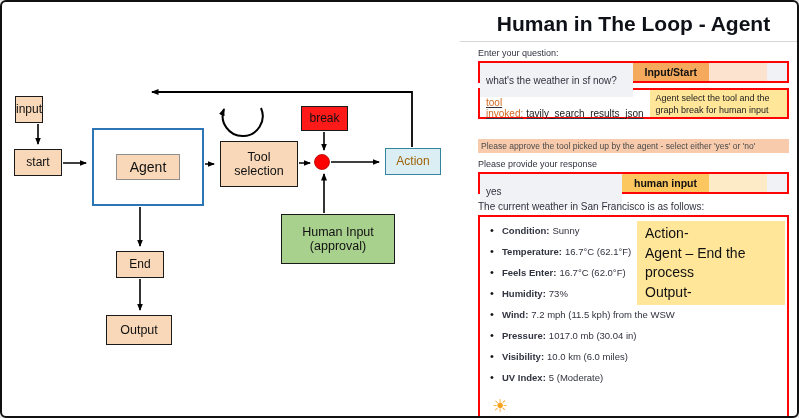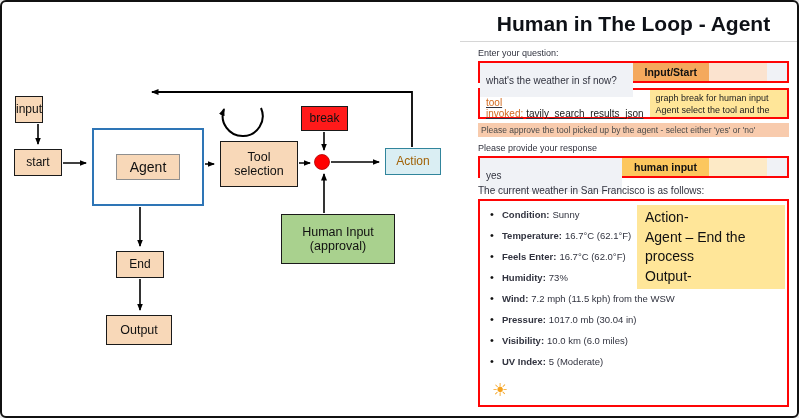--- a/index.html
+++ b/index.html
@@ -34,21 +34,21 @@
   .hl-orange{display:flex;align-items:center;font-weight:bold;font-size:10.5px;padding:0 12px;background:#f4a95d;color:#111;}
   .hl-gold{display:flex;align-items:center;font-weight:bold;font-size:10.5px;padding:0 12px;background:#fcc75e;color:#111;}
   .tail-orange{width:58px;background:#fbe3cf;}
   .tail-gold{width:58px;background:#fdeac6;}
   .end-gray{width:20px;background:#f0f2f6;}
   .tool-row{border:2px solid #fe0505;display:flex;background:#fff;margin-top:5px;height:31px;box-sizing:border-box;}
   .tool-left{flex:1;font-size:10px;padding:7px 6px 0;text-decoration:underline;}
   .tool-label{color:#d2691e;}
   .tool-value{color:#1a1a1a;margin-left:3px;}
   .tool-note{width:158px;background:#ffe699;font-size:9px;line-height:1.35;padding:2px 6px;color:#222;box-sizing:border-box;}
-  .approve{background:#f8cbad;color:#4a4a4a;font-size:8.5px;padding:2px 3px;margin-top:4px;}
+  .approve{background:#f8cbad;color:#4a4a4a;font-size:8.5px;padding:2px 3px;margin-top:20px;}
   .resp-label{margin-top:6px;}
   .row3{margin-top:3px;}
   .intro{font-size:10px;margin-top:7px;color:#31333f;}
   .weather{position:relative;border:2px solid #fe0505;margin-top:3px;height:208px;box-sizing:border-box;
     padding:8px 8px 4px 6px;background:#fff;}
   .weather ul{list-style:none;margin:0;padding:0;}
   .weather li{font-size:9.5px;margin-bottom:10px;padding-left:16px;position:relative;color:#31333f;}
   .weather li::before{content:"\2022";position:absolute;left:4px;top:-1px;font-size:11px;color:#111;}
   .w-label{font-weight:bold;}
   .w-val{margin-left:3px;}
@@ -122,22 +122,22 @@
       <div class="hl-orange">Input/Start</div>
       <div class="tail-orange"></div>
       <div class="end-gray"></div>
     </div>
 
     <div class="tool-row">
       <div class="tool-left">
         <span class="tool-label">tool invoked:</span><span class="tool-value">tavily_search_results_json</span>
       </div>
       <div class="tool-note">
+        <div>Agent select the tool and the</div>
         <div>graph break for human input</div>
-        <div>Agent select the tool and the</div>
       </div>
     </div>
 
     <div class="approve">Please approve the tool picked up by the agent - select either 'yes' or 'no'</div>
 
     <div class="small-label resp-label">Please provide your response</div>
     <div class="red-row row3">
       <div class="field-text">yes</div>
       <div class="hl-gold">human input</div>
       <div class="tail-gold"></div>

